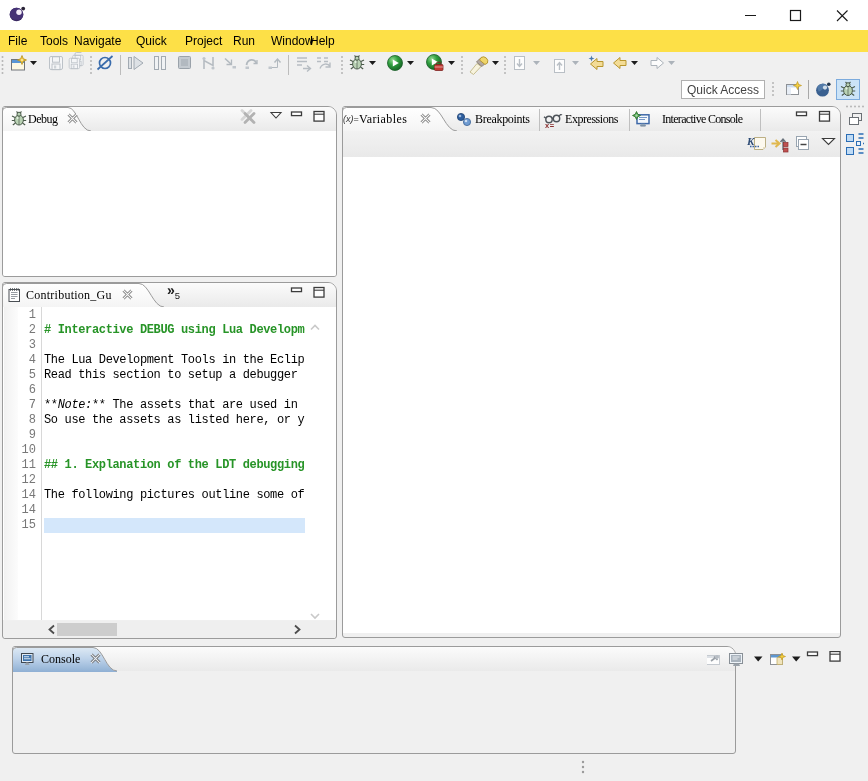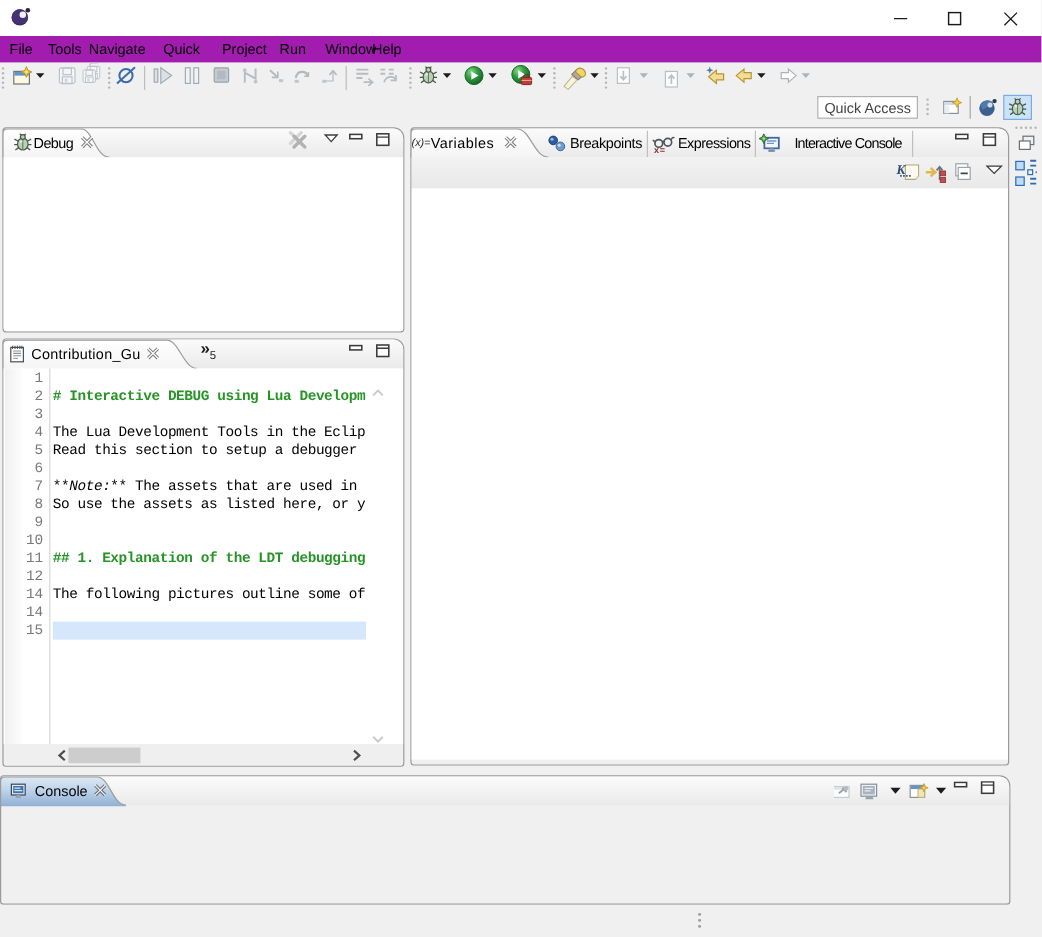--- a/index.html
+++ b/index.html
@@ -2,49 +2,49 @@
 <html><head>
 <meta charset="utf-8">
 <style>
 * { margin:0; padding:0; box-sizing:border-box; }
 html,body { width:868px; height:781px; overflow:hidden; }
 body { font-family:"Liberation Sans", sans-serif; background:#f0f0f0; position:relative; }
 .abs { position:absolute; }
 
 #titlebar { left:0; top:0; width:868px; height:30px; background:#ffffff; }
 #title-text { left:31px; top:8px; font-size:12px; color:#000; }
-#menubar { left:0; top:30px; width:868px; height:22px; background:#a21caf; }
+#menubar { left:0; top:30px; width:868px; height:22px; background:#fde047; }
 .menu-item { position:absolute; top:4px; font-size:12px; color:#000; }
 
 #quickaccess { left:681px; top:80px; width:84px; height:19px; background:#fff; border:1px solid #b0b0b0; font-size:12px; color:#444; padding:2px 0 0 5px; }
 
 .panel { position:absolute; background:#f0f0f0; border:1px solid #9b9b9b; border-radius:3px 9px 3px 3px; }
 .hdr { position:absolute; left:0; top:0; right:0; height:24px; background:linear-gradient(180deg,#fbfbfb,#eaeaea); border-radius:2px 8px 0 0; }
-.tlabel { font-size:12px; color:#000; position:absolute; top:5px; white-space:nowrap; }
+.tlabel { font-size:12px; color:#000; position:absolute; top:5px; white-space:nowrap;font-family:Liberation Serif, serif; }
 .tclose { position:absolute; }
 .itabsep { position:absolute; top:2px; width:1px; height:22px; background:#bfbfbf; }
 
 #debug-panel { left:2px; top:106px; width:335px; height:171px; }
 #debug-body { position:absolute; left:0px; top:24px; right:0px; bottom:0px; background:#fff; border-radius:0 0 2px 2px; }
 
 #editor-panel { left:2px; top:282px; width:335px; height:357px; }
 #editor-body { position:absolute; left:0; top:24px; right:0; height:313px; background:#fff; }
 #gutter-line { position:absolute; left:38px; top:24px; width:1px; height:313px; background:#d8d8d8; }
 .lnum { position:absolute; left:7px; width:26px; text-align:right; font-family:"Liberation Mono", monospace; font-size:12px; line-height:15px; color:#787878; }
 .eline { position:absolute; left:41px; height:15px; font-family:"Liberation Mono", monospace; font-size:12px; line-height:15px; letter-spacing:-0.35px; white-space:pre; color:#000; width:261px; overflow:hidden; }
 .green { color:#279427; font-weight:bold; }
 #curline { position:absolute; left:41px; width:261px; height:15px; background:#d4e7fb; }
 #hscroll { position:absolute; left:1px; width:331px; top:338px; height:17px; background:#efefef; }
 #hthumb { position:absolute; left:53px; top:2px; width:60px; height:13px; background:#cdcdcd; }
 
 #vars-panel { left:342px; top:106px; width:499px; height:532px; }
 #vars-tb { position:absolute; left:0; top:24px; right:0; height:26px; background:linear-gradient(180deg,#f2f2f2,#e9e9e9); }
 #vars-body { position:absolute; left:0px; top:50px; right:0px; bottom:4px; background:#fff; }
 
-#console-panel { left:0px; top:646px; width:842px; height:108px; }
+#console-panel { left:12px; top:646px; width:724px; height:108px; }
 #console-body { position:absolute; left:1px; top:23px; width:839px; height:82px; background:#eff0f0; border:1px solid #8ca3bb; border-top-width:2px; }
 #console-msg { position:absolute; left:0; top:0; right:0; height:16px; background:#f1f2f3; border-bottom:1px solid #c9cdd2; font-size:12px; color:#000; padding:1px 0 0 1px; }
 
 #statusbar { left:0; top:754px; width:868px; height:27px; background:#f0f0f0; }
 </style>
 </head>
 <body>
 <div class="abs" id="titlebar">
   <svg class="abs" style="left:9px;top:6px" width="18" height="18" viewBox="0 0 18 18">
     <circle cx="7.5" cy="8.5" r="6.8" fill="#3a2a63"></circle>

